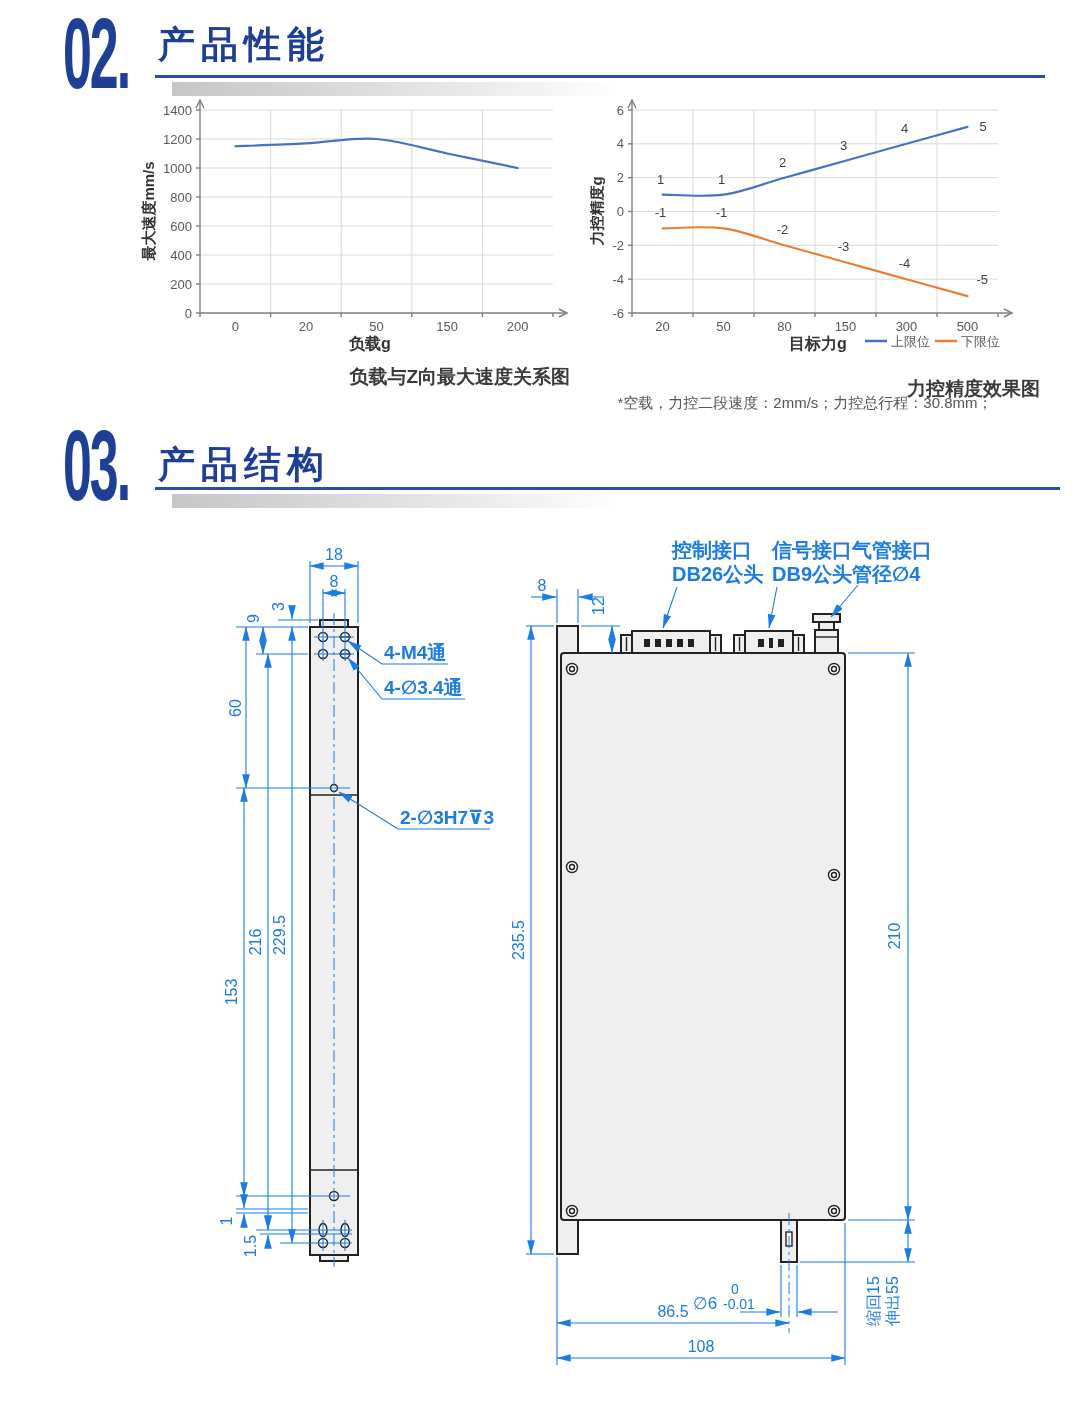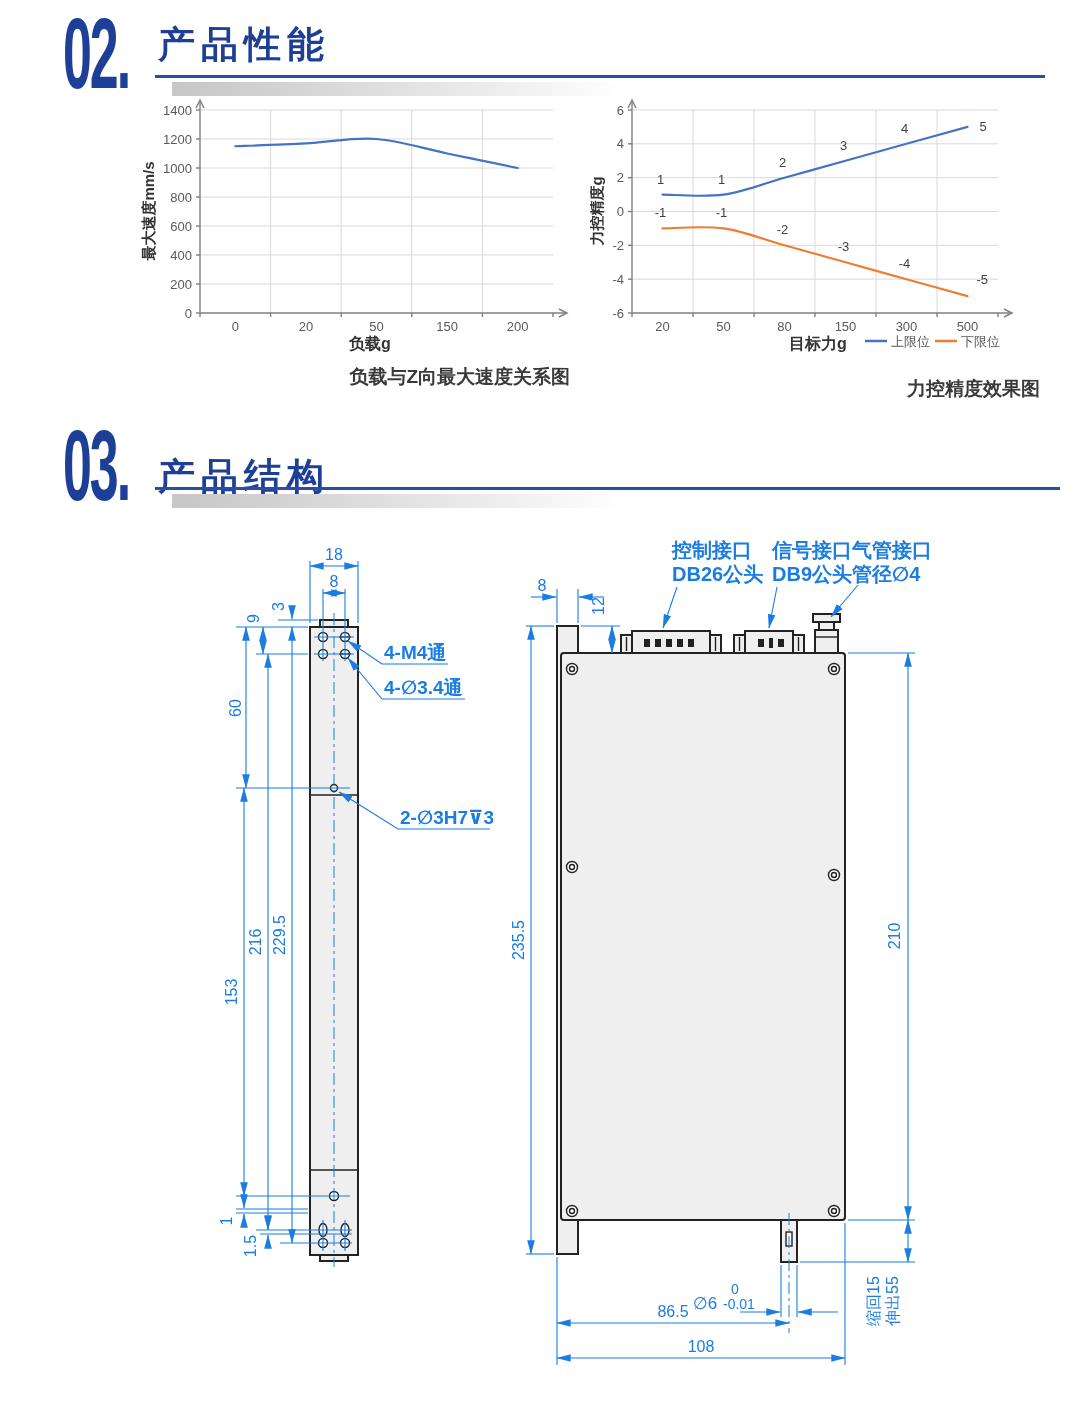--- a/index.html
+++ b/index.html
@@ -164,25 +164,26 @@
       <text x="301" y="247.5" class="tick">上限位</text>
       <line x1="345" y1="243" x2="367" y2="243" stroke="#ed7d31" stroke-width="2.5"></line>
       <text x="371" y="247.5" class="tick">下限位</text>
       <text x="228" y="251" text-anchor="middle" class="axt">目标力g</text>
       <text x="12" y="113" text-anchor="middle" class="ayt" transform="rotate(-90 12 113)">力控精度g</text>
     </svg>
 
   <div class="caption" style="left:140px;top:364px;width:430px;">负载与Z向最大速度关系图</div>
   <div class="caption" style="left:590px;top:364px;width:450px;margin-top:12px;">力控精度效果图</div>
   <div class="note" style="left:565px;top:390px;width:480px;">
+    <div>*空载，力控二段速度：2mm/s；力控总行程：30.8mm；</div>
   </div>
 
   <div>
     <div class="sec-num" style="left:63px;top:415px;">03.</div>
-    <div class="sec-title" style="left:158px;top:458px;">产品结构</div>
+    <div class="sec-title" style="left:158px;top:446px;">产品结构</div>
     <div class="sec-line" style="left:155px;top:487px;width:905px;"></div>
     <div class="sec-bar" style="left:172px;top:494px;width:450px;"></div>
   </div>
 
   <svg class="chart-svg" style="left:180px;top:515px;" width="830" height="890" viewBox="0 0 830 890">
     <defs>
       <marker id="arw" viewBox="0 0 12 8" refX="11.5" refY="4" markerWidth="13" markerHeight="9" orient="auto-start-reverse">
         <path d="M12,4 L0,0.8 L0,7.2 Z" fill="#1b7ce2"></path>
       </marker>
     </defs>

